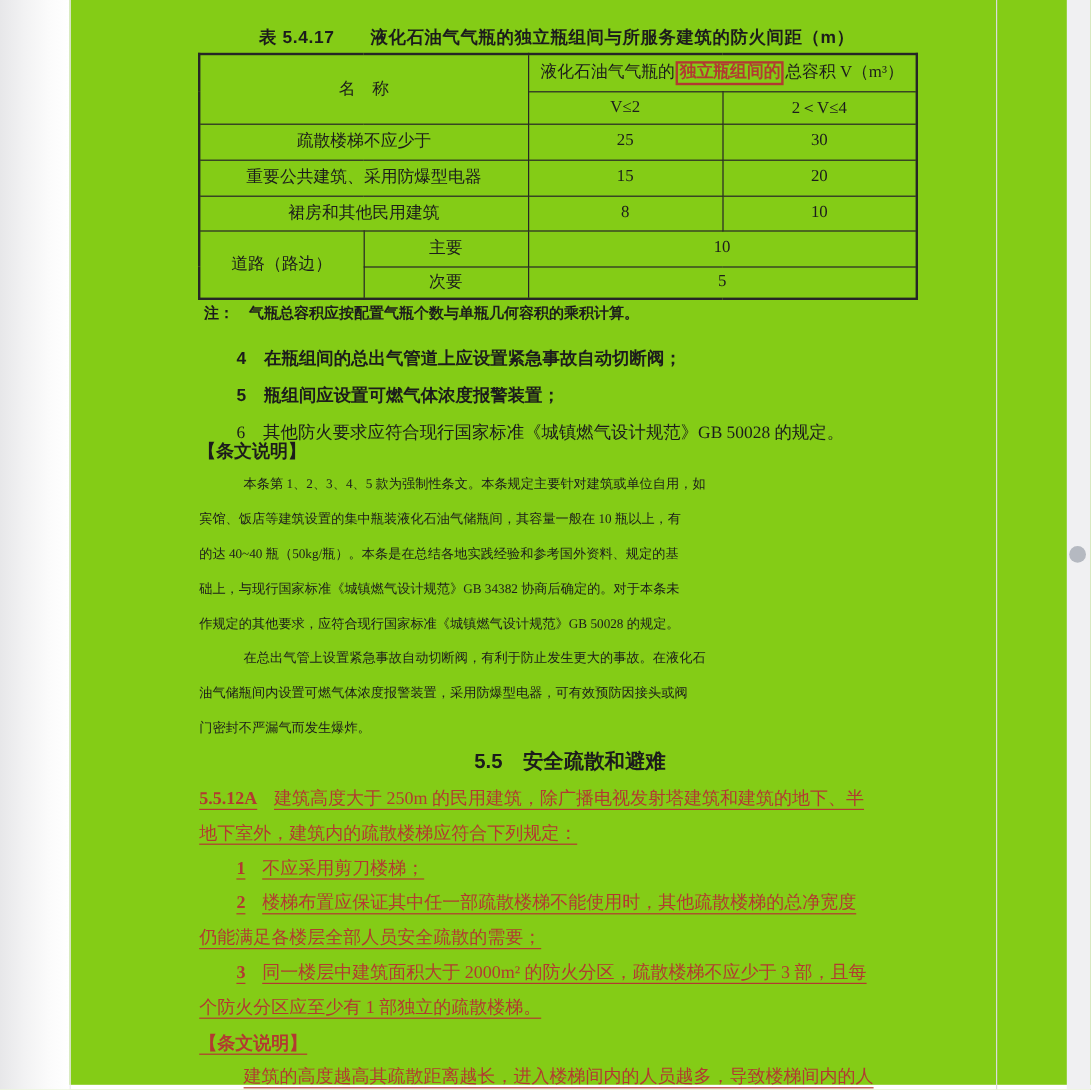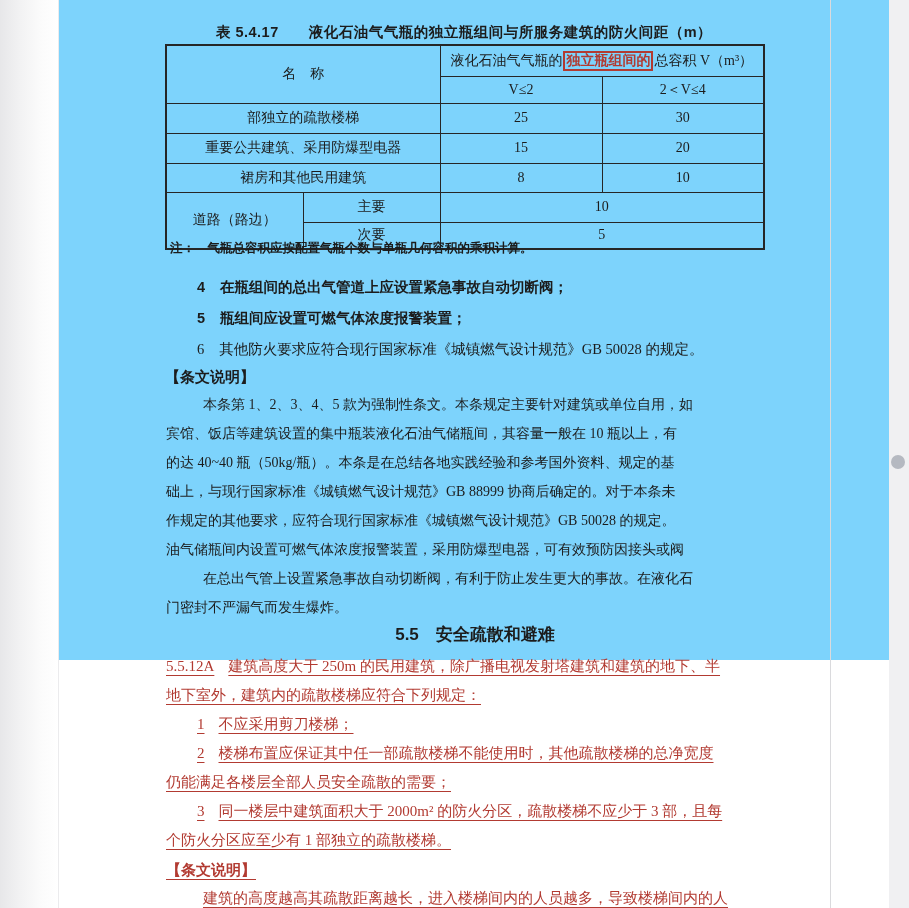--- a/index.html
+++ b/index.html
@@ -1,18 +1,18 @@
 <!DOCTYPE html>
 <html><head>
 <meta charset="utf-8">
 <style>
   * { margin:0; padding:0; box-sizing:border-box; }
   html,body { width:909px; height:908px; overflow:hidden; background:#ffffff;
     font-family:"Liberation Serif","DejaVu Serif",serif; color:#1c1c1c; }
-  .screen { position:relative; width:909px; height:660px; background:#7dd3fc; }
+  .screen { position:relative; width:909px; height:904px; background:#84cc16; }
 
   
   .left-shadow { position:absolute; left:0; top:0; width:59px; height:908px;
     background:linear-gradient(to right,#e7e7e9 0%,#f2f2f3 35%,#fbfbfb 70%,#ffffff 100%);
     border-right:1px solid #ebebed; }
   .page-right-line { position:absolute; left:830px; top:0; width:0; height:908px;
     border-left:1px solid #dadadd; }
   .scroll-track { position:absolute; left:889px; top:0; width:20px; height:908px;
     background:#f0f0f2; }
   .scroll-thumb { position:absolute; left:2px; top:455px; width:14px; height:14px;
@@ -27,51 +27,51 @@
   table.fire { position:absolute; left:165px; top:44px; width:598px;
     border-collapse:collapse; table-layout:fixed; font-size:14px; }
   table.fire, table.fire td { border:1px solid #262626; }
   table.fire { border:2px solid #262626; }
   table.fire td { text-align:center; vertical-align:middle; padding:1px 2px; }
   td.lbl { text-align:left; padding-left:13px; }
   .redbox { display:inline-block; border:2px solid #15803d; color:#b23a31;
     font-weight:bold; padding:0 1px; margin:0 1px; line-height:1.15; }
 
   
-  .note { position:absolute; left:170px; top:241px; width:580px;
-    font-family:Liberation Mono, monospace;
+  .note { position:absolute; left:170px; top:253px; width:580px;
+    font-family:Liberation Sans, sans-serif;
     font-weight:bold; font-size:12.5px; line-height:17px; }
-  .clauses { position:absolute; left:166px; top:272px; width:586px;
+  .clauses { position:absolute; left:166px; top:284px; width:586px;
     font-size:14.5px; }
   .clause-item { line-height:31px; padding-left:31px; }
   .clause-item.bold { font-family:"Liberation Sans","DejaVu Sans",sans-serif; font-weight:bold; }
   .clause-item .num { margin-right:15px; }
 
   
   .expl-label { position:absolute; left:165px; top:365px;
     font-family:"Liberation Sans","DejaVu Sans",sans-serif;
     font-weight:bold; font-size:15px; line-height:24px; }
   .expl { position:absolute; left:166px; top:390px; width:580px;
-    font-size:14px; }
+    font-size:11px; }
   .expl .line { line-height:29px; white-space:nowrap; }
   .expl .line.indent { padding-left:37px; }
 
   
   .heading { position:absolute; left:176px; top:622px; width:598px; text-align:center;
     font-family:"Liberation Sans","DejaVu Sans",sans-serif;
     font-weight:bold; font-size:17px; line-height:26px; }
 
   
   .amend { position:absolute; left:166px; top:652px; width:582px;
     color:#b23a31; font-size:15px; }
   .amend .rline { line-height:29px; white-space:nowrap;
     text-decoration:underline; text-underline-offset:4px; text-decoration-thickness:1px; }
   .amend .rline.indent { padding-left:31px; }
   .amend .rline.indent2 { padding-left:37px; }
-  .amend .lead { font-weight:normal; margin-right:14px;margin-top:36px; }
+  .amend .lead { font-weight:bold; margin-right:14px;margin-top:36px; }
   .amend .rline.labelline { font-family:"Liberation Sans","DejaVu Sans",sans-serif;
     font-weight:bold; }
 </style>
 </head>
 <body>
 
 <div class="screen">
 
   <div class="left-shadow"></div>
   <div class="page-right-line"></div>
@@ -88,21 +88,21 @@
     <tbody>
         <tr style="height:31px">
       <td rowspan="2" colspan="2">名　称</td>
       <td colspan="2"><span>液化石油气气瓶的</span><span class="redbox" style="color: rgb(178, 58, 49); border-color: rgb(178, 58, 49);">独立瓶组间的</span><span>总容积 V（m³）</span></td>
     </tr>
     <tr style="height:27px">
       <td>V≤2</td>
       <td>2＜V≤4</td>
     </tr>
     <tr style="height:30px">
-      <td colspan="2" class="lbl">部独立的疏散楼梯</td>
+      <td colspan="2" class="lbl">疏散楼梯不应少于</td>
       <td>25</td>
       <td>30</td>
     </tr>
     <tr style="height:30px">
       <td colspan="2" class="lbl">重要公共建筑、采用防爆型电器</td>
       <td>15</td>
       <td>20</td>
     </tr>
     <tr style="height:29px">
       <td colspan="2" class="lbl">裙房和其他民用建筑</td>
@@ -128,24 +128,24 @@
       <div class="clause-item bold"><span class="num">5</span><span>瓶组间应设置可燃气体浓度报警装置；</span></div>
       <div class="clause-item"><span class="num">6</span><span>其他防火要求应符合现行国家标准《城镇燃气设计规范》GB 50028 的规定。</span></div>
     </div>
 
   <div class="expl-label">【条文说明】</div>
 
   <div class="expl" id="expl">
       <div class="line indent">本条第 1、2、3、4、5 款为强制性条文。本条规定主要针对建筑或单位自用，如</div>
       <div class="line">宾馆、饭店等建筑设置的集中瓶装液化石油气储瓶间，其容量一般在 10 瓶以上，有</div>
       <div class="line">的达 40~40 瓶（50kg/瓶）。本条是在总结各地实践经验和参考国外资料、规定的基</div>
-      <div class="line">础上，与现行国家标准《城镇燃气设计规范》GB 88999 协商后确定的。对于本条未</div>
+      <div class="line">础上，与现行国家标准《城镇燃气设计规范》GB 34382 协商后确定的。对于本条未</div>
       <div class="line">作规定的其他要求，应符合现行国家标准《城镇燃气设计规范》GB 50028 的规定。</div>
+      <div class="line indent">在总出气管上设置紧急事故自动切断阀，有利于防止发生更大的事故。在液化石</div>
       <div class="line">油气储瓶间内设置可燃气体浓度报警装置，采用防爆型电器，可有效预防因接头或阀</div>
-      <div class="line indent">在总出气管上设置紧急事故自动切断阀，有利于防止发生更大的事故。在液化石</div>
       <div class="line">门密封不严漏气而发生爆炸。</div>
     </div>
 
   <div class="heading">5.5　安全疏散和避难</div>
 
   <div class="amend" id="amend" style="color: rgb(178, 58, 49);">
       <div class="rline"><span class="lead">5.5.12A</span><span>建筑高度大于 250m 的民用建筑，除广播电视发射塔建筑和建筑的地下、半</span></div>
       <div class="rline"><span>地下室外，建筑内的疏散楼梯应符合下列规定：</span></div>
       <div class="rline indent"><span class="lead">1</span><span>不应采用剪刀楼梯；</span></div>
       <div class="rline indent"><span class="lead">2</span><span>楼梯布置应保证其中任一部疏散楼梯不能使用时，其他疏散楼梯的总净宽度</span></div>

